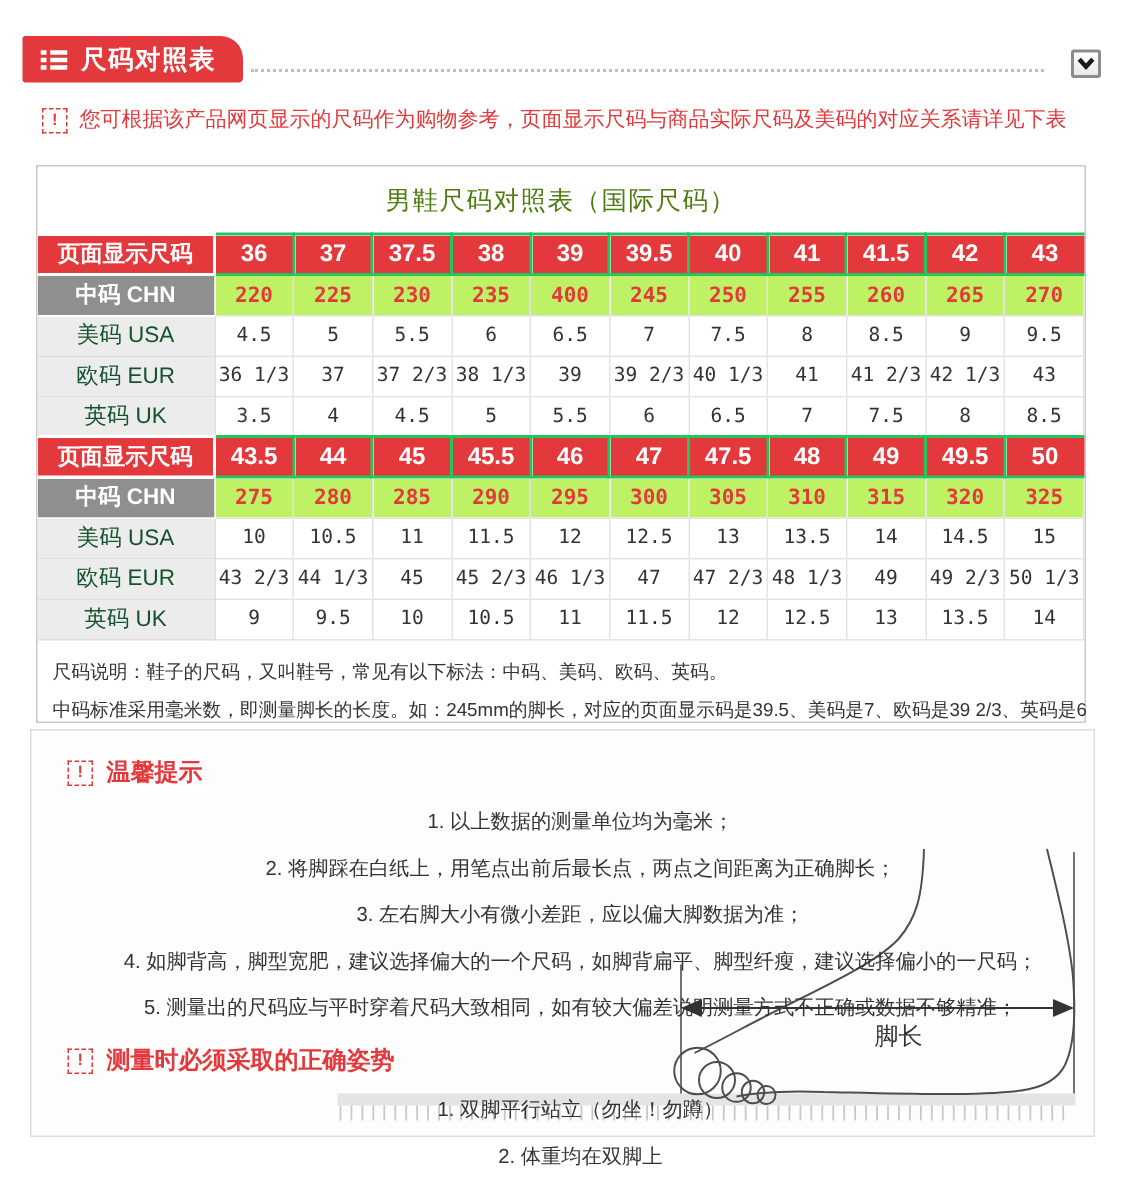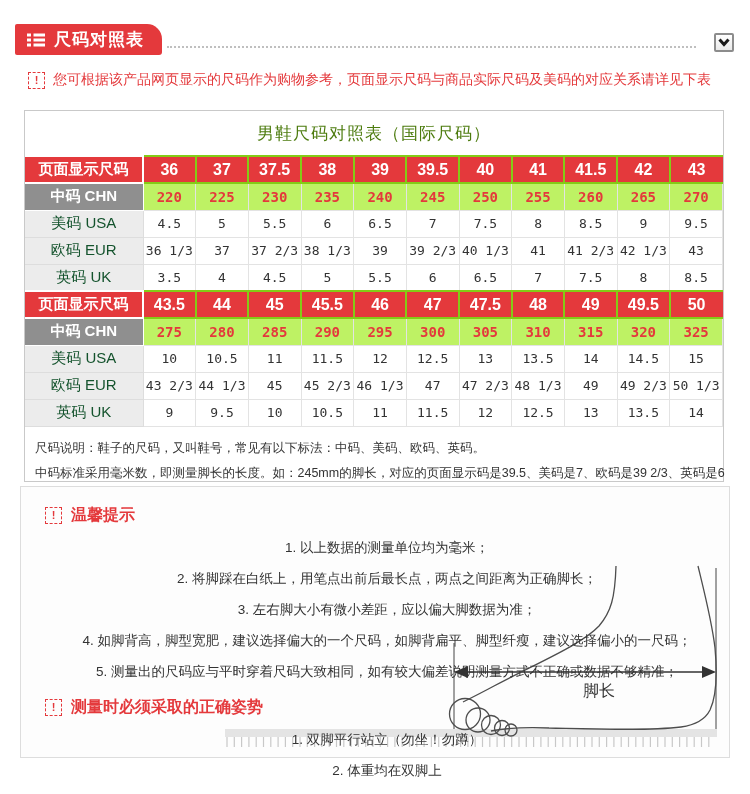--- a/index.html
+++ b/index.html
@@ -28,21 +28,21 @@
     font-size:11px;font-weight:bold;display:inline-flex;align-items:center;justify-content:center;line-height:1;
   }
   
   .table-box{position:absolute;left:24px;top:110px;width:700px;height:372px;box-sizing:border-box;
     border:1px solid #c9c9c9;background:#fff;}
   .table-title{text-align:center;margin-top:11px;font-size:17px;color:#4d7c0f;letter-spacing:1px;}
   table.size{border-collapse:collapse;width:698px;margin-top:10px;table-layout:fixed;}
   table.size tr{height:27px;}
   table.size th,table.size td{text-align:center;padding:0;overflow:hidden;}
   tr.row-page th{background:#e4393c;color:#fff;font-size:15px;font-weight:bold;border:2px solid #fff;border-left:none;}
-  tr.row-page td{background:#e4393c;color:#fff;font-size:16px;font-weight:bold;border:2px solid #84cc16;}
+  tr.row-page td{background:#e4393c;color:#fff;font-size:16px;font-weight:bold;border:2px solid #22c55e;}
   tr.row-page td:last-child{border-right:none;}
   tr.row-chn th{background:#8f8f8f;color:#fff;font-size:15px;font-weight:bold;border:1px solid #fff;border-left:none;}
   tr.row-chn td{background:#bef264;color:#e4393c;font-weight:bold;font-size:14px;
     font-family:"DejaVu Sans Mono","Liberation Mono",monospace;border:1px solid #e3e3e3;}
   tr.row-plain th{background:#ececec;color:#14532d;font-size:15px;font-weight:normal;border:1px solid #ddd;border-left:none;}
   tr.row-plain td{background:#fff;color:#333;font-size:13px;
     font-family:"DejaVu Sans Mono","Liberation Mono",monospace;border:1px solid #e3e3e3;}
   .table-notes{margin:9px 10px 0;font-size:12.5px;color:#333;line-height:25px;white-space:nowrap;}
   .table-notes p{margin:0;}
   
@@ -119,21 +119,21 @@
           <td>41.5</td>
           <td>42</td>
           <td>43</td>
         </tr>
         <tr class="row-chn">
           <th>中码 CHN</th>
           <td>220</td>
           <td>225</td>
           <td>230</td>
           <td>235</td>
-          <td>240</td>
+          <td>400</td>
           <td>245</td>
           <td>250</td>
           <td>255</td>
           <td>260</td>
           <td>265</td>
           <td>270</td>
         </tr>
         <tr class="row-plain">
           <th>美码 USA</th>
           <td>4.5</td>

